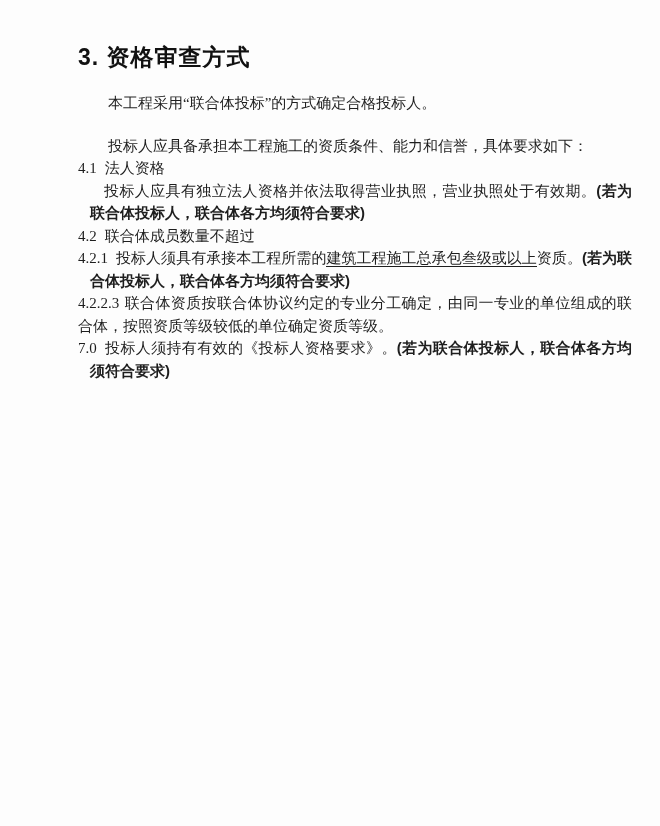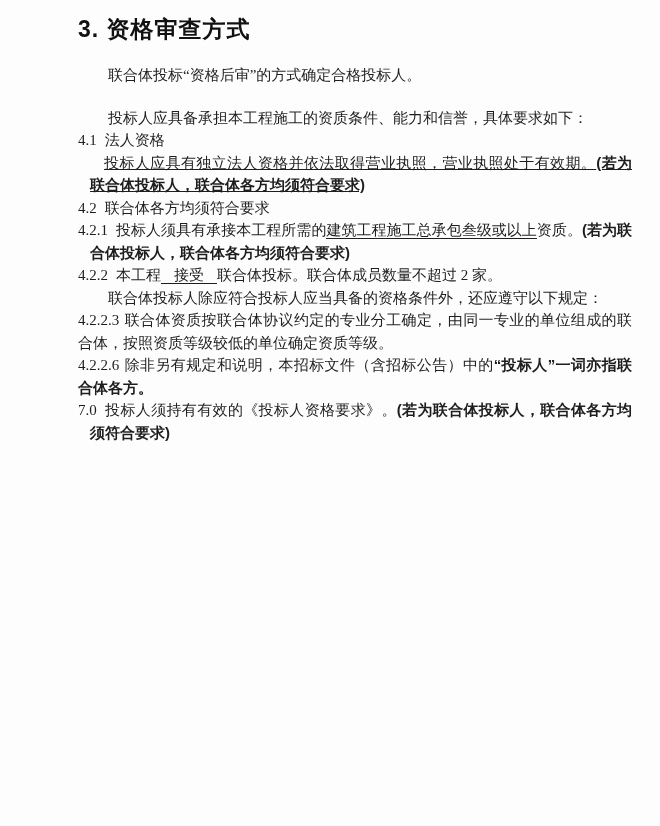--- a/index.html
+++ b/index.html
@@ -11,74 +11,72 @@
   }
   .page {
     box-sizing: border-box;
     width: 660px; height: 666px;
     padding: 14px 28px 4px 78px;
     font-family: "Liberation Serif", serif;
     font-size: 15px;
     line-height: 22.5px;
     color: #1e1e1e;
     text-align: justify;
+    margin-top: 28px;
   }
   p { margin: 0; }
   .hsec {
     margin: 0;
     font-size: 23px;
     line-height: 30px;
     font-weight: bold;
     font-family: "Liberation Sans", sans-serif;
     letter-spacing: 1px;
     text-align: left;
     color: #111;
   }
   .sp1 { margin-top: 20px; }
   .sp2 { margin-top: 34px; }
   .ind  { text-indent: 2em; }
   
   .h12 { padding-left: 12px; text-indent: -12px; }
   .h25 { padding-left: 25px; text-indent: -25px; }
-  .sub { padding-left: 12px; text-indent: 14px; text-decoration: underline; }
+  .sub { padding-left: 12px; text-indent: 14px; }
   .num { margin-right: 8px; white-space: nowrap; }
   .n4  { margin-right: 5px; }
   .bh  { font-weight: bold; font-family: "Liberation Sans", sans-serif; }
   .ul  { border-bottom: 1px solid currentColor; font-family: Liberation Serif, serif; }
   .blank { border-bottom: 1px solid currentColor; padding: 0 13px; }
 </style>
 </head>
 <body>
 
 <div class="page">
 
   <h2 class="hsec">3. 资格审查方式</h2>
 
-  <p class="ind sp1">联合体投标“资格后审”的方式确定合格投标人。</p>
+  <p class="ind sp1">本工程采用“联合体投标”的方式确定合格投标人。</p>
 
 
   <p class="ind sp1">投标人应具备承担本工程施工的资质条件、能力和信誉，具体要求如下：</p>
 
   <p class="h12"><span class="num">4.1</span><span>法人资格</span></p>
 
   <p class="sub"><span>投标人应具有独立法人资格并依法取得营业执照，营业执照处于有效期。</span><span class="bh">(若为联合体投标人，联合体各方均须符合要求)</span></p>
 
-  <p class="h12"><span class="num">4.2</span><span>联合体各方均须符合要求</span></p>
+  <p class="h12"><span class="num">4.2</span><span>联合体成员数量不超过</span></p>
 
   <p class="h12"><span class="num">4.2.1</span><span>投标人须具有承接本工程所需的</span><span class="ul">建筑工程施工总承包叁级或以上</span><span>资质。</span><span class="bh">(若为联合体投标人，联合体各方均须符合要求)</span></p>
 
-  <p class="h12"><span class="num">4.2.2</span><span>本工程</span><span class="blank">接受</span><span>联合体投标。联合体成员数量不超过 2 家。</span></p>
 
-  <p class="ind">联合体投标人除应符合投标人应当具备的资格条件外，还应遵守以下规定：</p>
 
 
 
   <p><span class="num n4">4.2.2.3</span><span>联合体资质按联合体协议约定的专业分工确定，由同一专业的单位组成的联合体，按照资质等级较低的单位确定资质等级。</span></p>
 
 
 
-  <p><span class="num n4">4.2.2.6</span><span>除非另有规定和说明，本招标文件（含招标公告）中的</span><span class="bh">“投标人”一词亦指联合体各方。</span></p>
 
   <p class="h12"><span class="num">7.0</span><span>投标人须持有有效的《投标人资格要求》。</span><span class="bh">(若为联合体投标人，联合体各方均须符合要求)</span></p>
 
   <p class="h25"></p>
 
 </div>
 
 </body></html>

